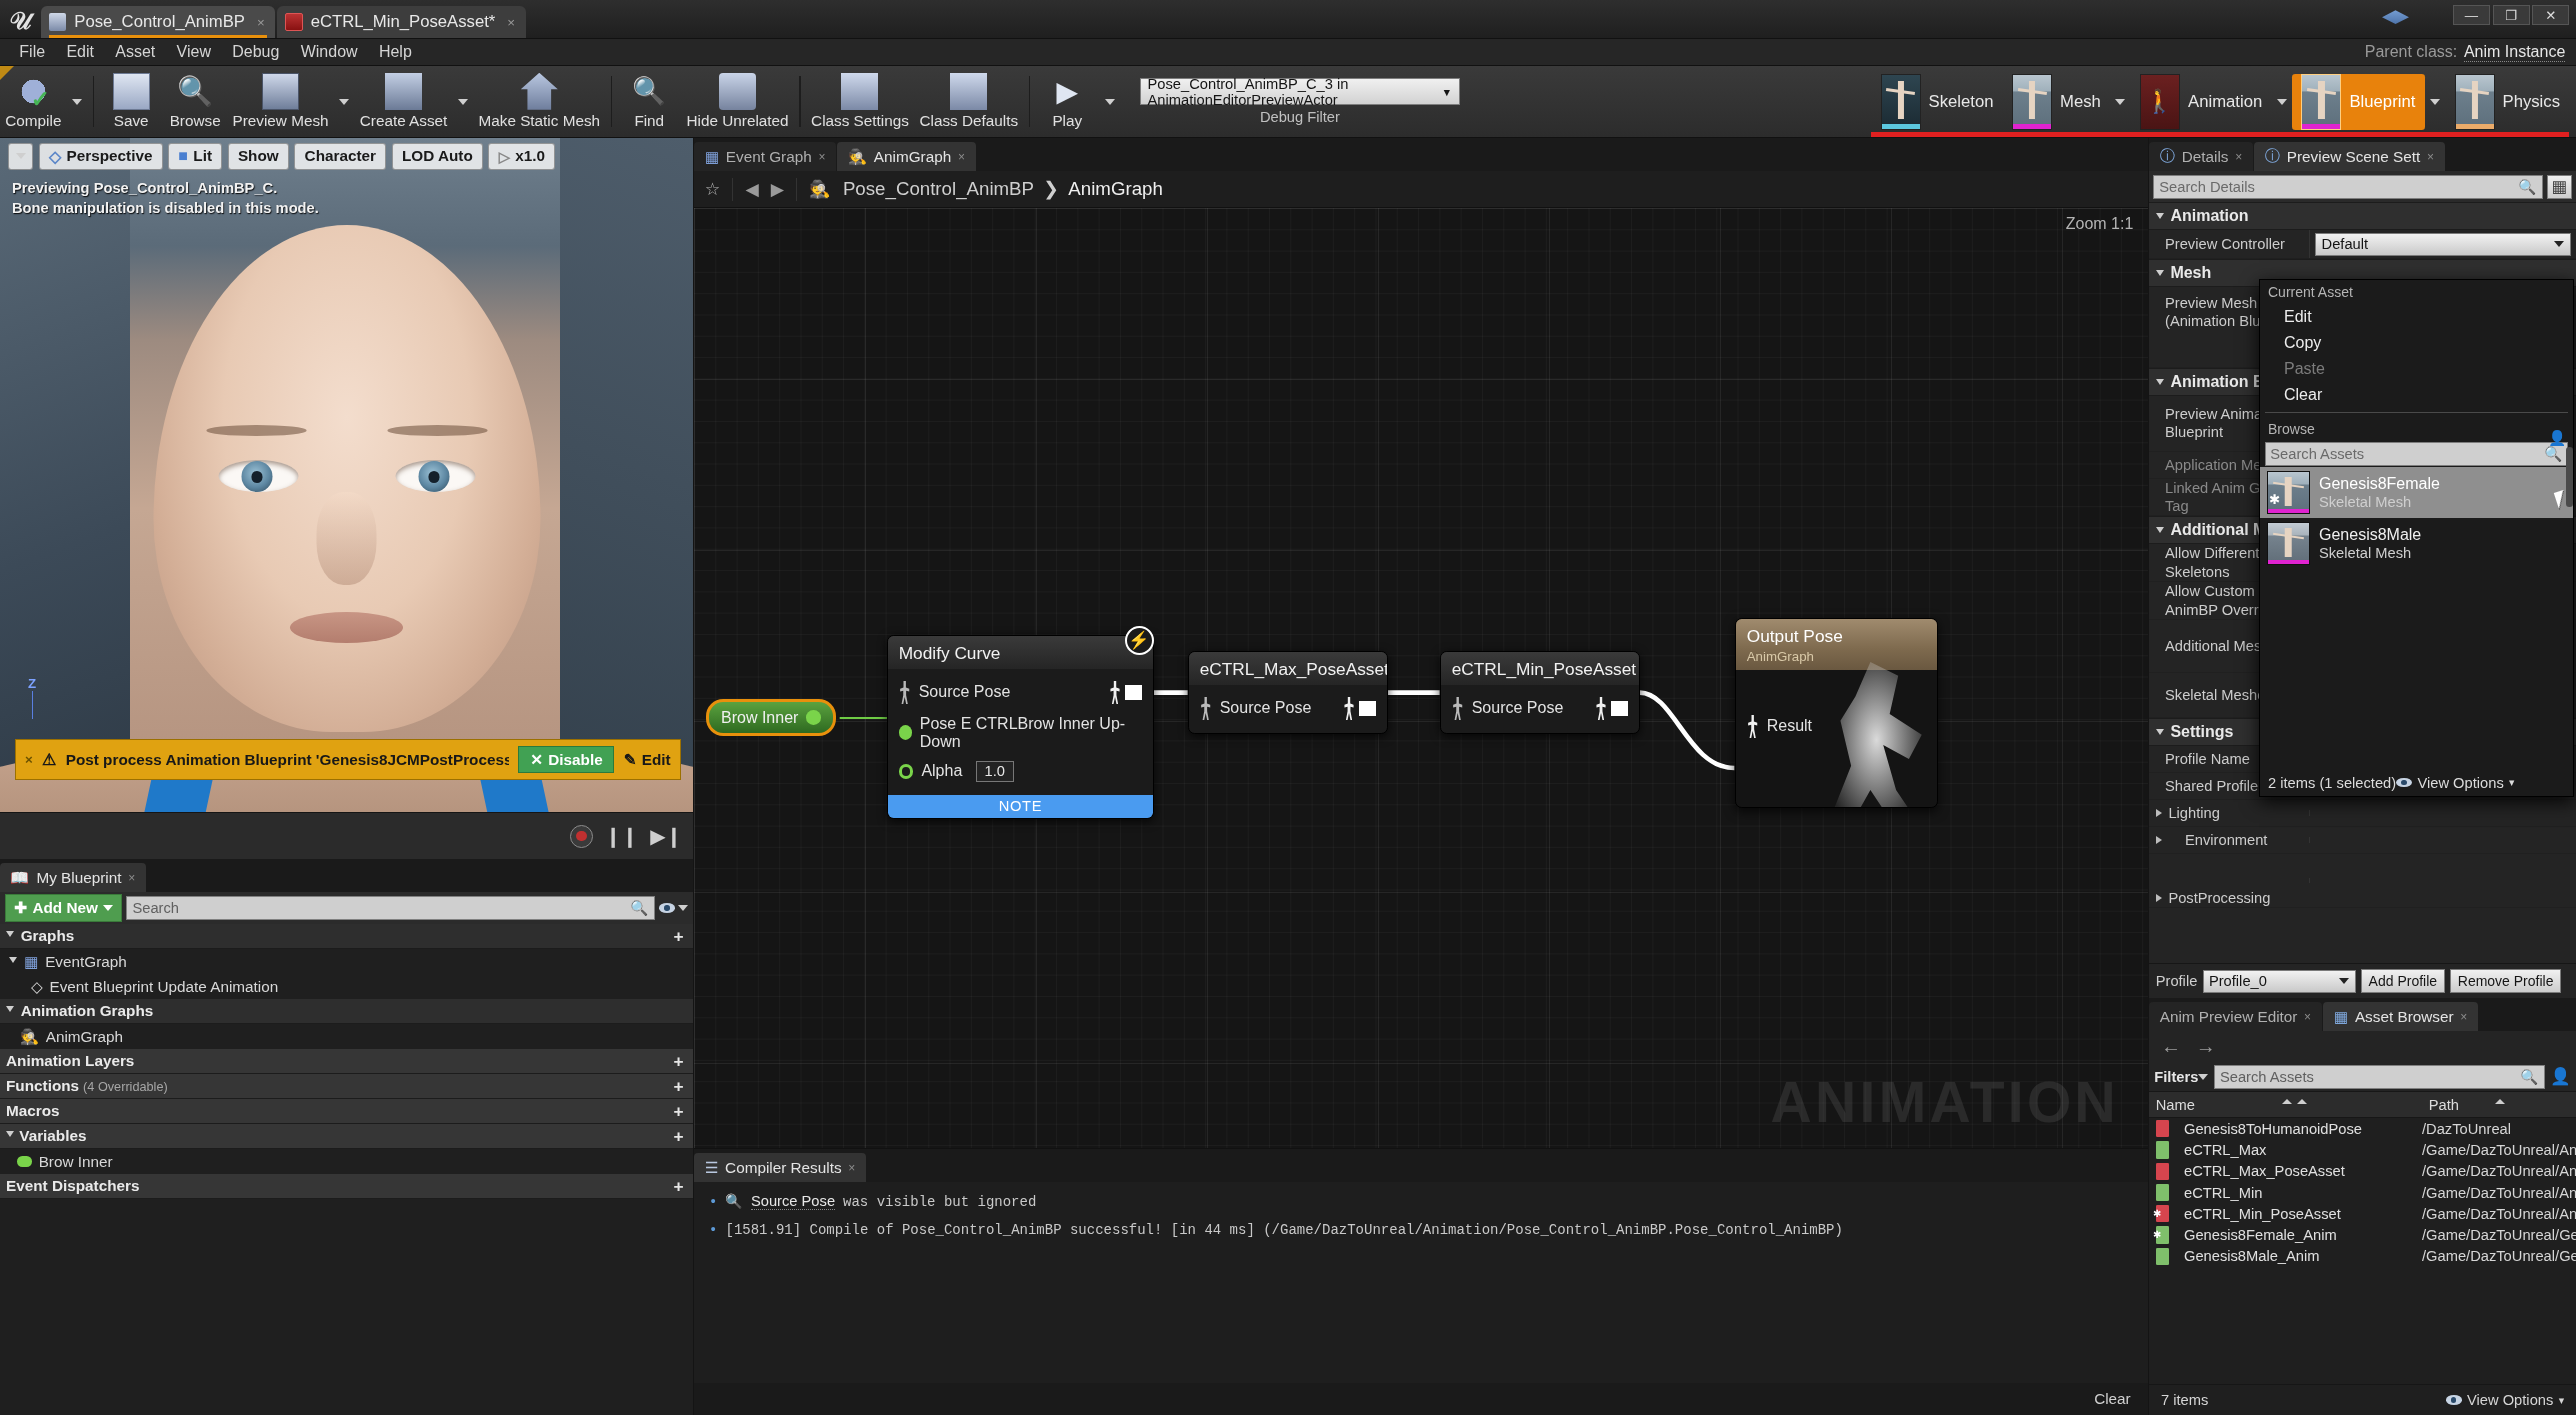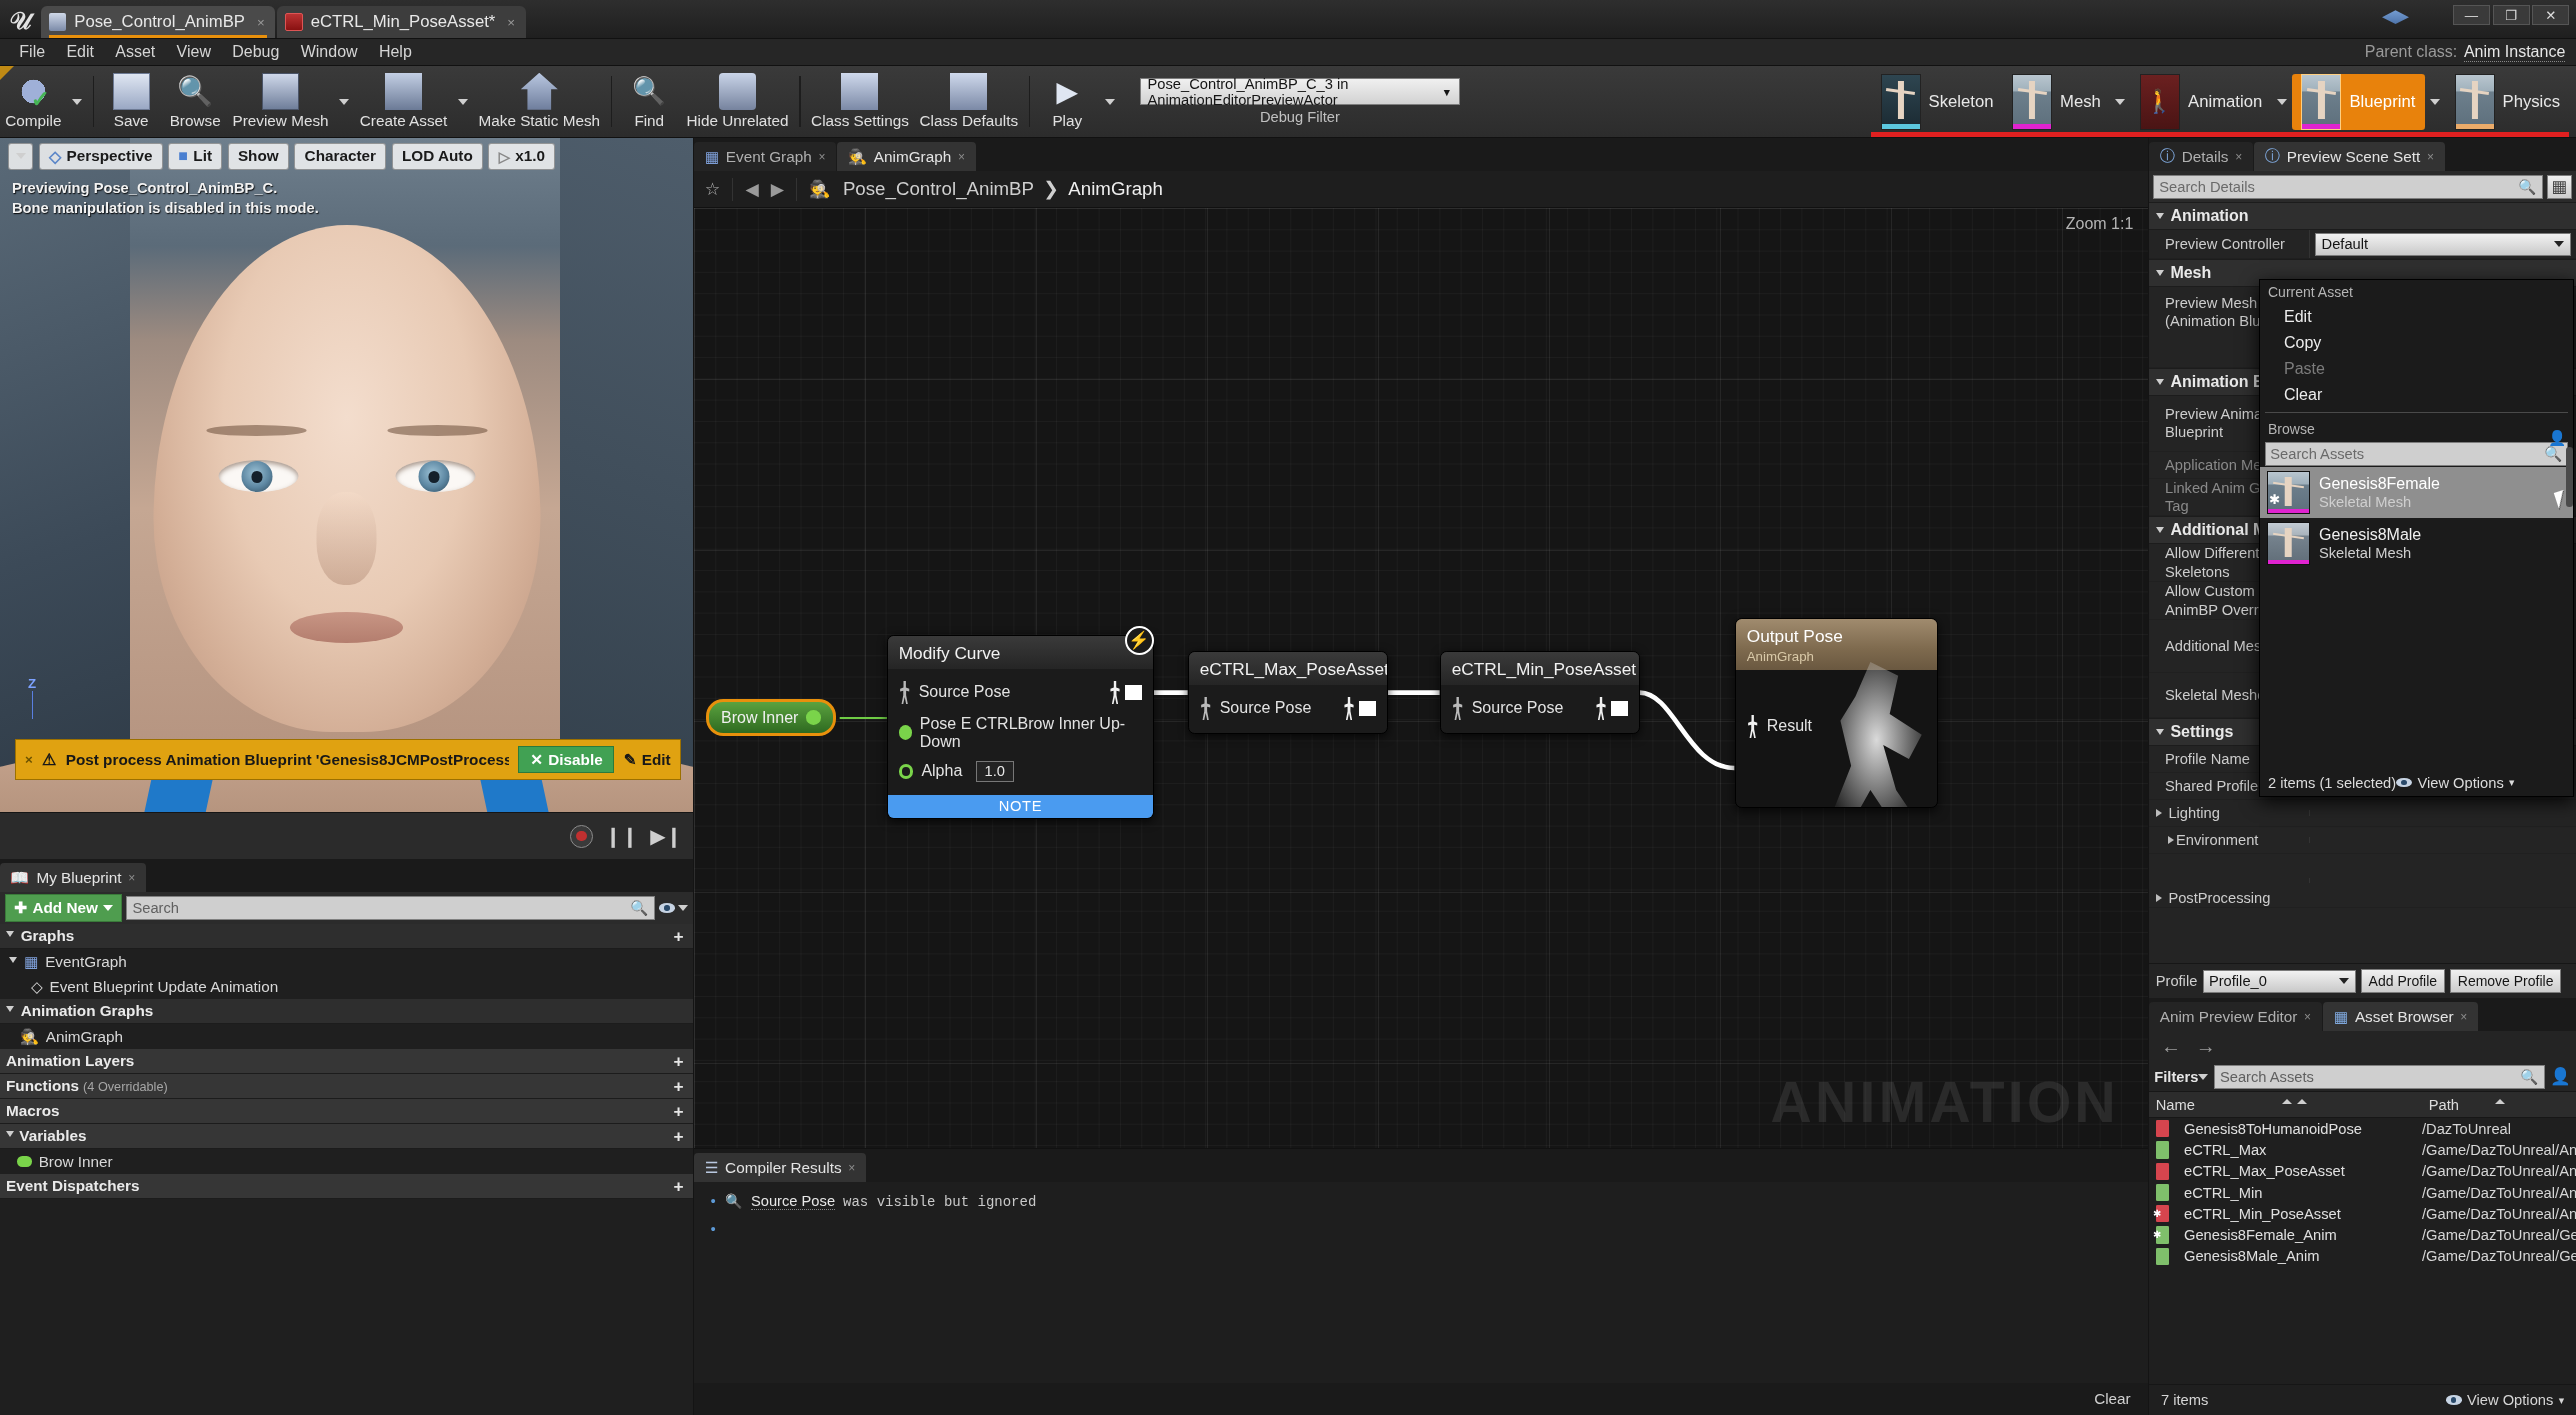--- a/index.html
+++ b/index.html
@@ -682,20 +682,21 @@
         </div>
         <div class="comp-body">
           <div class="cline">
             <span class="cbullet">•</span>
             <span style="color:#dcdcdc;">🔍</span>
             <span class="clink">Source Pose</span>
             <span>was visible but ignored</span>
           </div>
           <div class="cline">
             <span class="cbullet">•</span>
+            <span>[1581.91] Compile of Pose_Control_AnimBP successful! [in 44 ms] (/Game/DazToUnreal/Animation/Pose_Control_AnimBP.Pose_Control_AnimBP)</span>
           </div>
         </div>
         <div class="comp-footer">
           <span>Clear</span>
         </div>
       </div>
     </div>
 
     <div class="rightcol">
 
@@ -813,21 +814,21 @@
             </div>
         </div>
         <div class="drow">
           <div class="dlabel" style="display:flex;gap:6.7px;align-items:center;padding-left:6.7px;">
             <span class="dtri collapsed"></span>
             <span>Lighting</span>
             </div>
           <div class="dval"></div>
         </div>
         <div class="drow">
-          <div class="dlabel" style="display:flex;gap:2px;align-items:center;padding-left:19px;">
+          <div class="dlabel" style="display:flex;gap:23px;align-items:center;padding-left:7px;">
             <span class="dtri collapsed"></span>
             <span>Environment</span>
             </div>
           <div class="dval"></div>
         </div>
         <div class="drow">
           <div class="dlabel" style="display:flex;gap:6.7px;align-items:center;padding-left:6.7px;margin-top:35px;">
             <span class="dtri collapsed"></span>
             <span>PostProcessing</span>
             </div>

